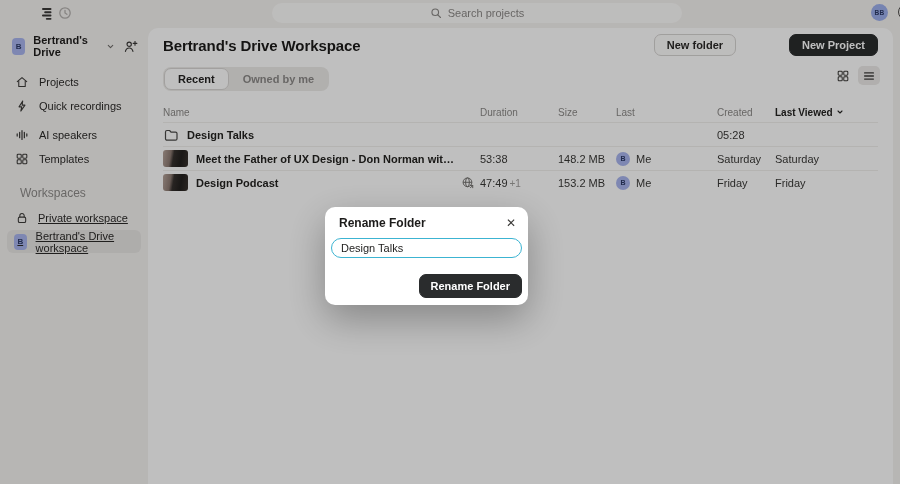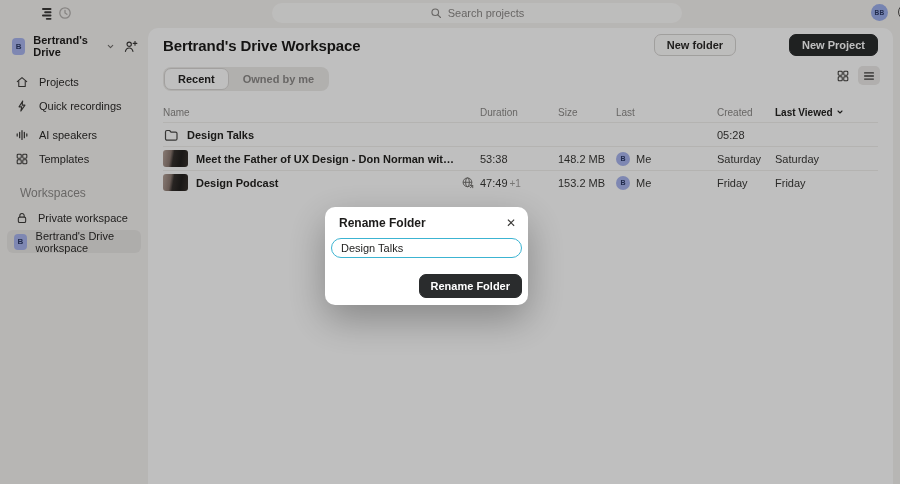--- a/index.html
+++ b/index.html
@@ -34,21 +34,21 @@
     font-size:8px;font-weight:700;display:flex;align-items:center;justify-content:center;}
   .ws-switcher .lbl{font-size:11px;font-weight:700;color:#1f1e1d;}
   .chev{color:#6d6b69;margin-left:-2px;}
   .invite{margin-left:auto;color:#3a3937;}
   .nav-item{display:flex;align-items:center;gap:10px;height:24px;padding-left:14px;
     font-size:11px;font-weight:500;color:#2b2a28;cursor:pointer;}
   .nav-item .icon{color:#3c3b39;width:15px;}
   .nav-gap{height:5px;}
   .ws-heading{margin:15px 0 6px 20px;font-size:12px;color:#8c8a88;}
   .ws-item{display:flex;align-items:center;gap:9px;height:23px;margin:1px 7px;padding-left:7px;
-    border-radius:6px;font-size:11px;font-weight:500;color:#2b2a28;cursor:pointer;}
+    border-radius:6px;font-size:11px;font-weight:500;color:#2b2a28;cursor:pointer;text-decoration:underline;}
   .ws-item .icon{color:#3c3b39;width:15px;}
   .ws-item.selected{background:#e9e7e5;}
   .ws-item .sq-avatar{width:16px;height:16px;}
 
   
   .page-title{padding-top:9px;font-size:15px;font-weight:700;color:#1c1b1a;letter-spacing:-.1px;}
   .header-buttons{position:absolute;top:6px;right:15px;display:flex;gap:6px;}
   .btn{font-family:inherit;font-size:11px;font-weight:600;border-radius:7px;padding:4px 12px;
     cursor:pointer;line-height:1.1;}
   .btn-light{background:#fdfcfb;border:1px solid #d6d4d2;color:#2a2927;}

